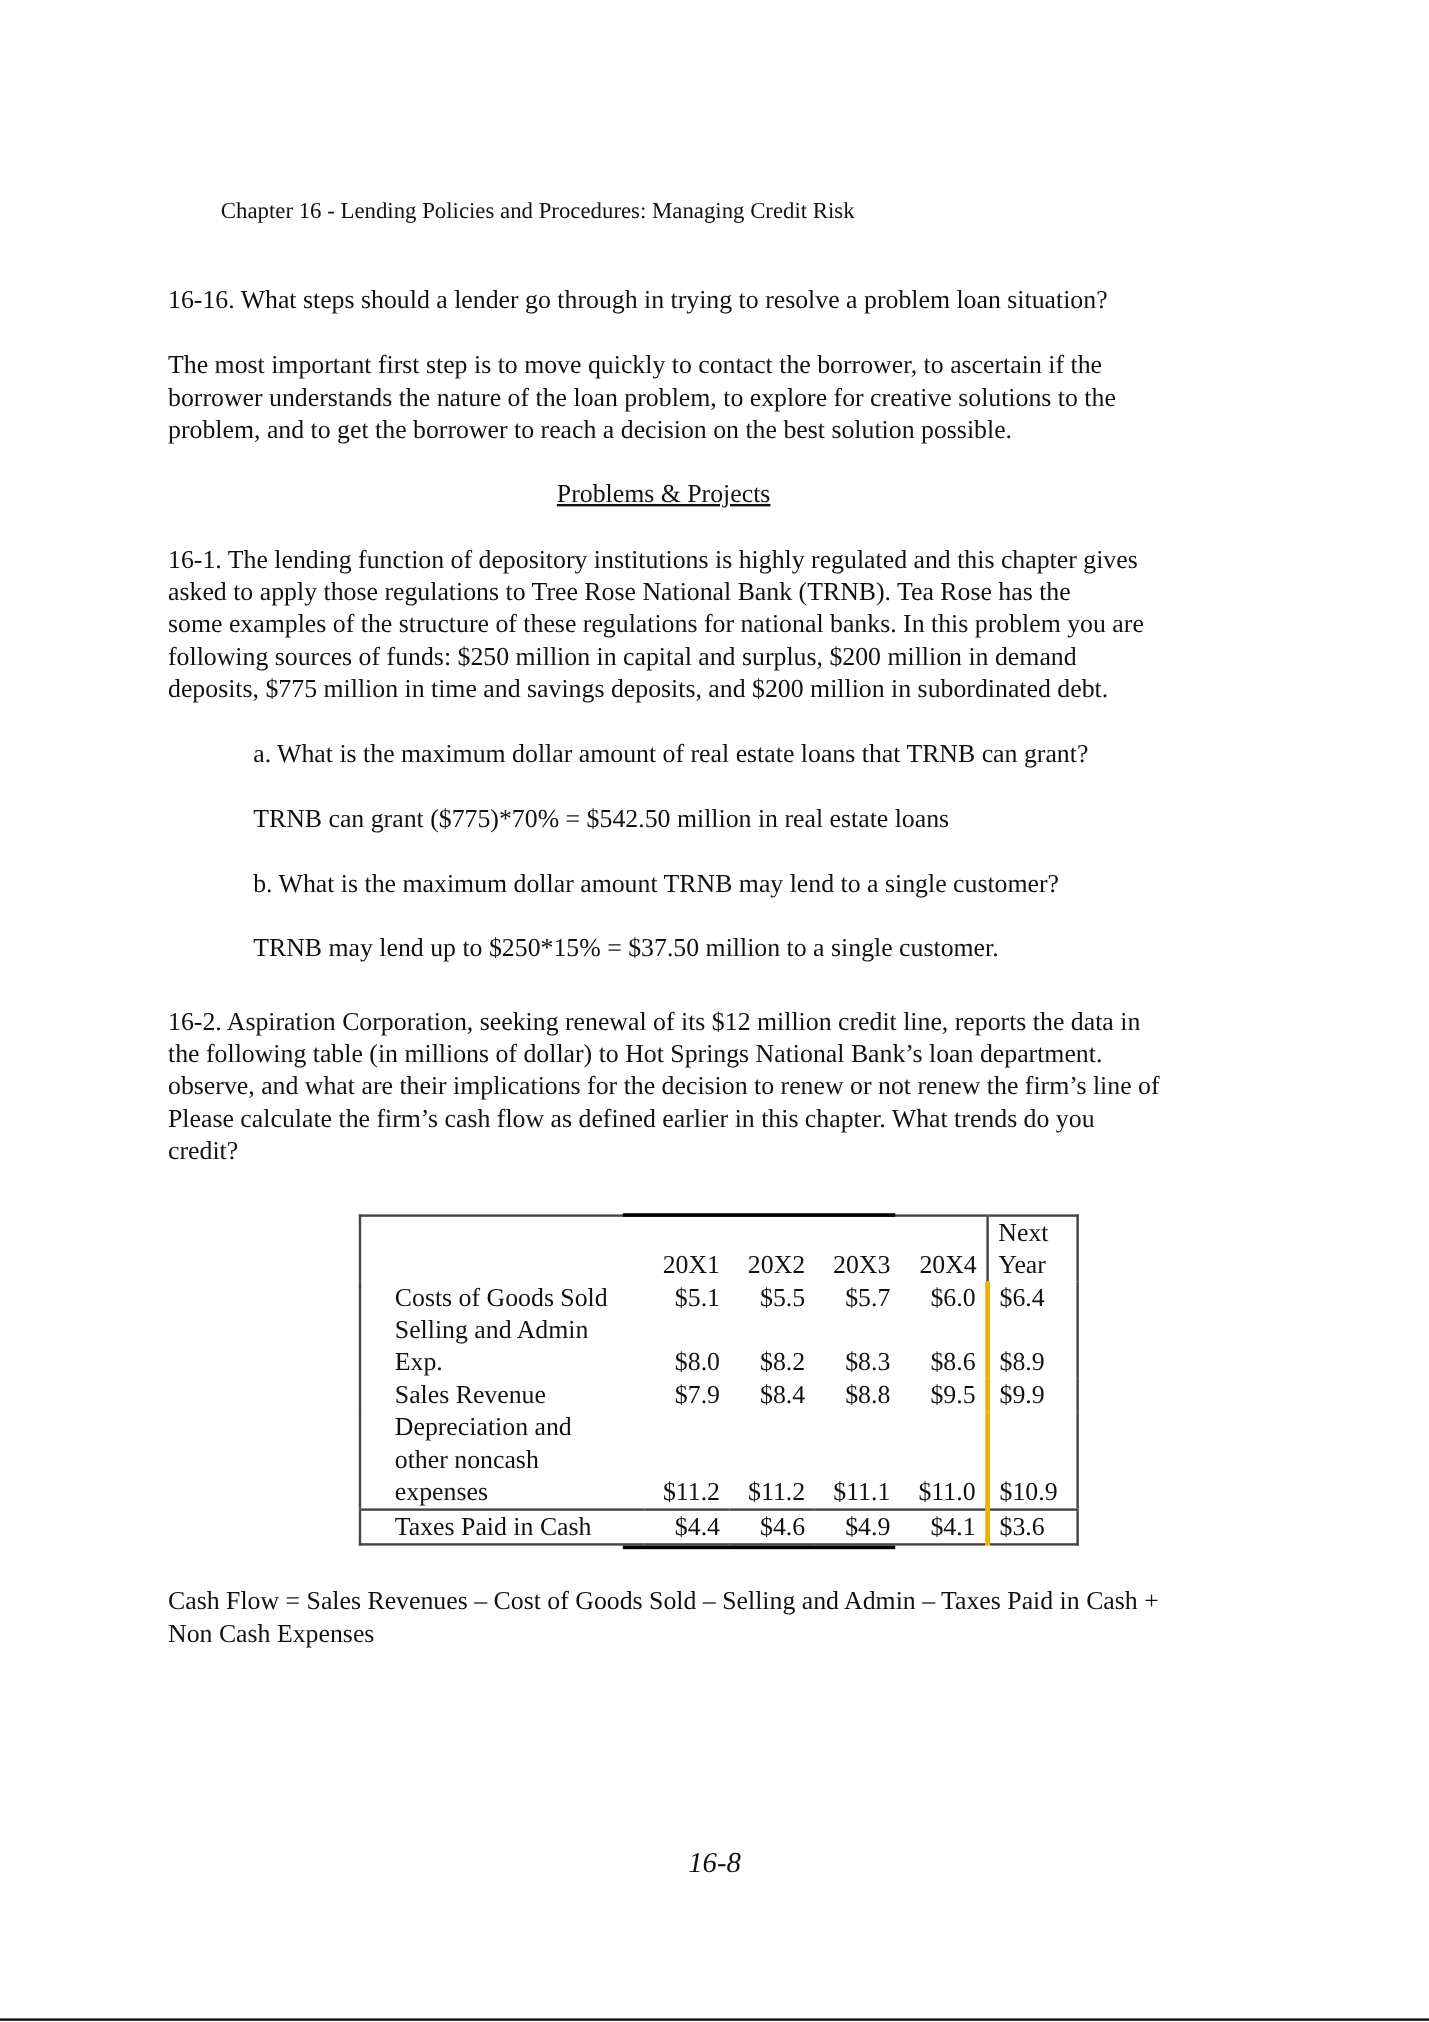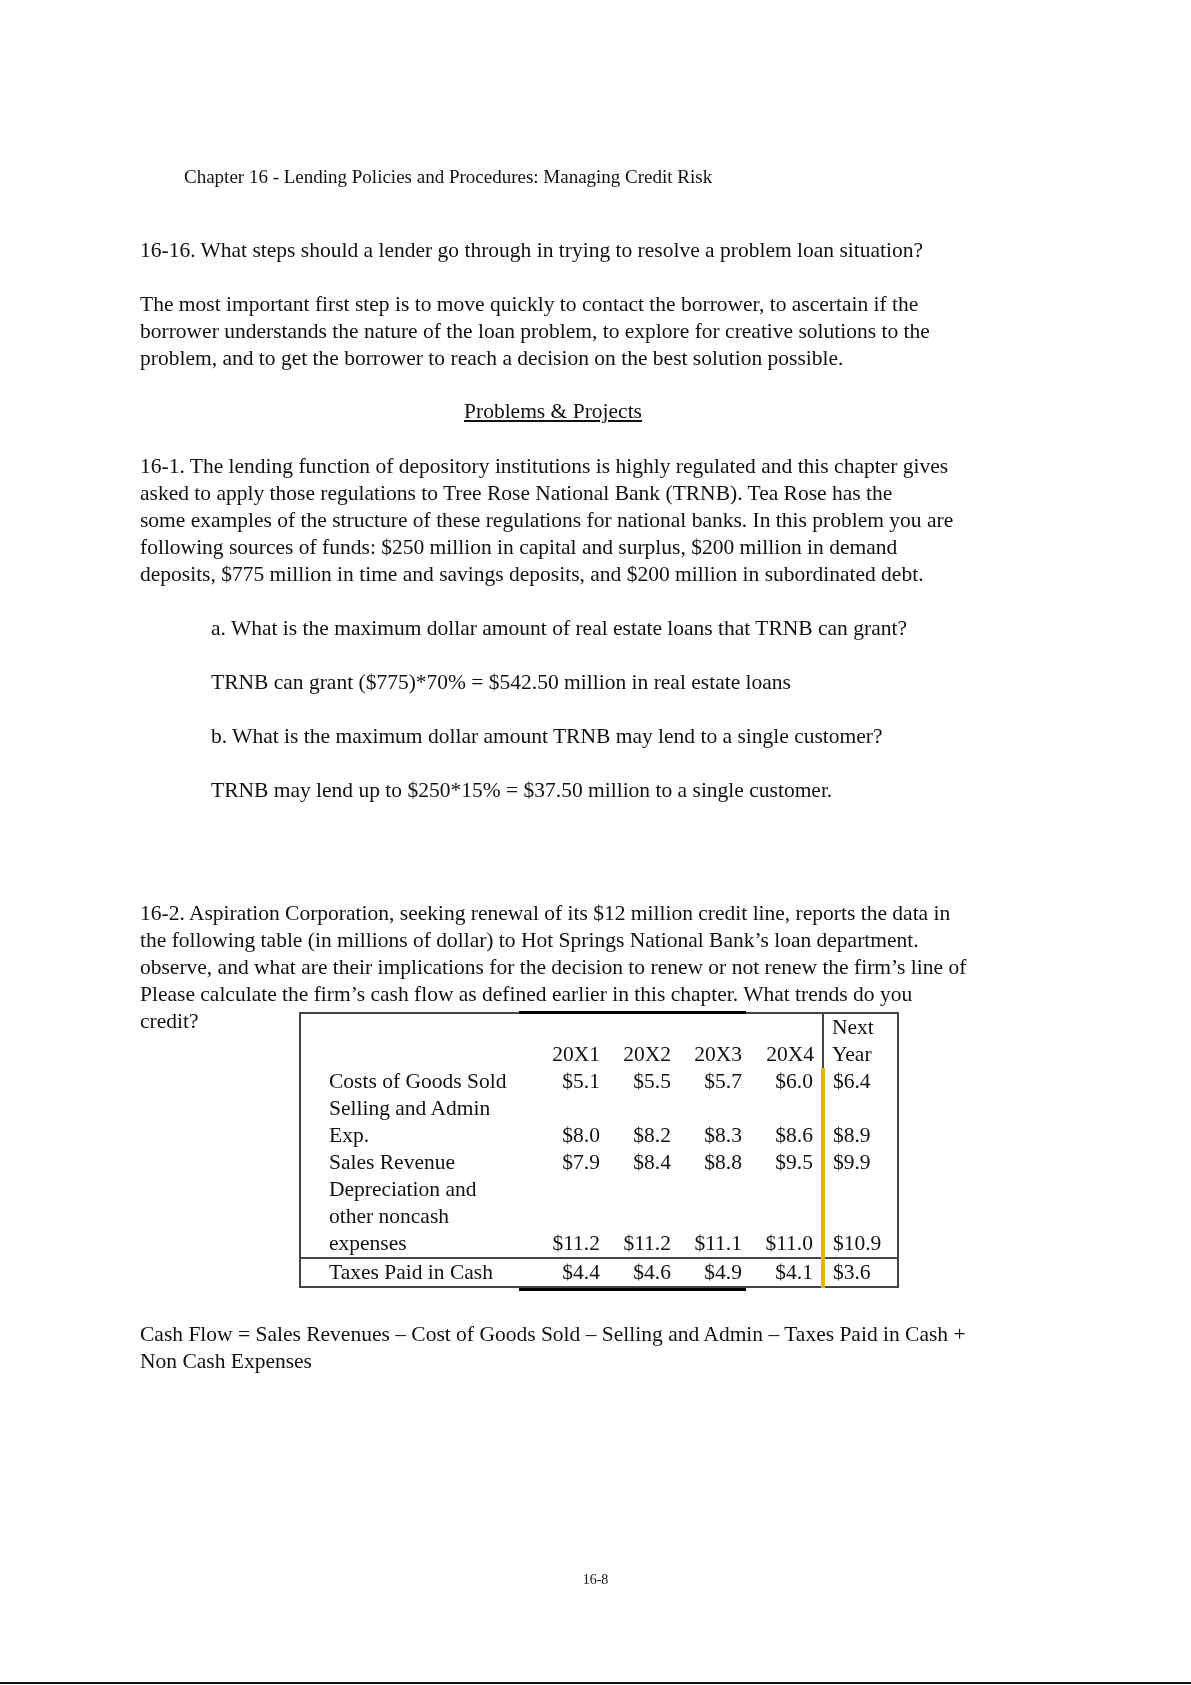--- a/index.html
+++ b/index.html
@@ -18,21 +18,21 @@
       border: 2px solid #444;
     }
     table.data td { padding: 0 8px; vertical-align: bottom; white-space: nowrap; }
     table.data td.lbl { text-align: left; padding-left: 28px; width: 200px; }
     table.data td.val { text-align: right; }
     table.data td.nx { border-left: 4px solid #eab308; text-align: left; }
     table.data td.nxh { border-left: 2px solid #444; text-align: left; }
     table.data tr.last td { border-top: 2px solid #444; }
     .topbar { position: absolute; left: 519px; top: 1011px; width: 227px; height: 3px; background: #000; }
     .botbar { position: absolute; left: 519px; top: 1288px; width: 227px; height: 3px; background: #000; }
-    .pageno { left: 0; width: 1191px; text-align: center; top: 1572px; font-size: 14px; }
+    .pageno { left: 0; width: 1191px; text-align: center; top: 1540px; font-size: 24px; font-style: italic; }
     .bottomline { left: 0; top: 1682px; width: 1191px; height: 2px; background: #111; }
   </style>
 </head>
 <body>
 
 <div class="abs header">Chapter 16 - Lending Policies and Procedures: Managing Credit Risk</div>
 
 <div class="abs p" style="top:237px">16-16.  What steps should a lender go through in trying to resolve a problem loan situation?</div>
 
 <div class="abs p" style="top:291px">
@@ -49,21 +49,21 @@
   <div>some examples of the structure of these regulations for national banks.  In this problem you are</div>
   <div>following sources of funds:  $250 million in capital and surplus, $200 million in demand</div>
   <div>deposits, $775 million in time and savings deposits, and $200 million in subordinated debt.</div>
 </div>
 
 <div class="abs p indent" style="top:615px">a. What is the maximum dollar amount of real estate loans that TRNB can grant?</div>
 <div class="abs p indent" style="top:669px">TRNB can grant ($775)*70% = $542.50 million in real estate loans</div>
 <div class="abs p indent" style="top:723px">b. What is the maximum dollar amount TRNB may lend to a single customer?</div>
 <div class="abs p indent" style="top:777px">TRNB may lend up to $250*15% = $37.50 million to a single customer.</div>
 
-<div class="abs p" style="top:900px">
+<div class="abs p" style="top:838px">
   <div>16-2.   Aspiration Corporation, seeking renewal of its $12 million credit line, reports the data in</div>
   <div>the following table (in millions of dollar) to Hot Springs National Bank’s loan department.</div>
   <div>observe, and what are their implications for the decision to renew or not renew the firm’s line of</div>
   <div>Please calculate the firm’s cash flow as defined earlier in this chapter.  What trends do you</div>
   <div>credit?</div>
 </div>
 
 <table class="data">
   <tbody>
       <tr>

